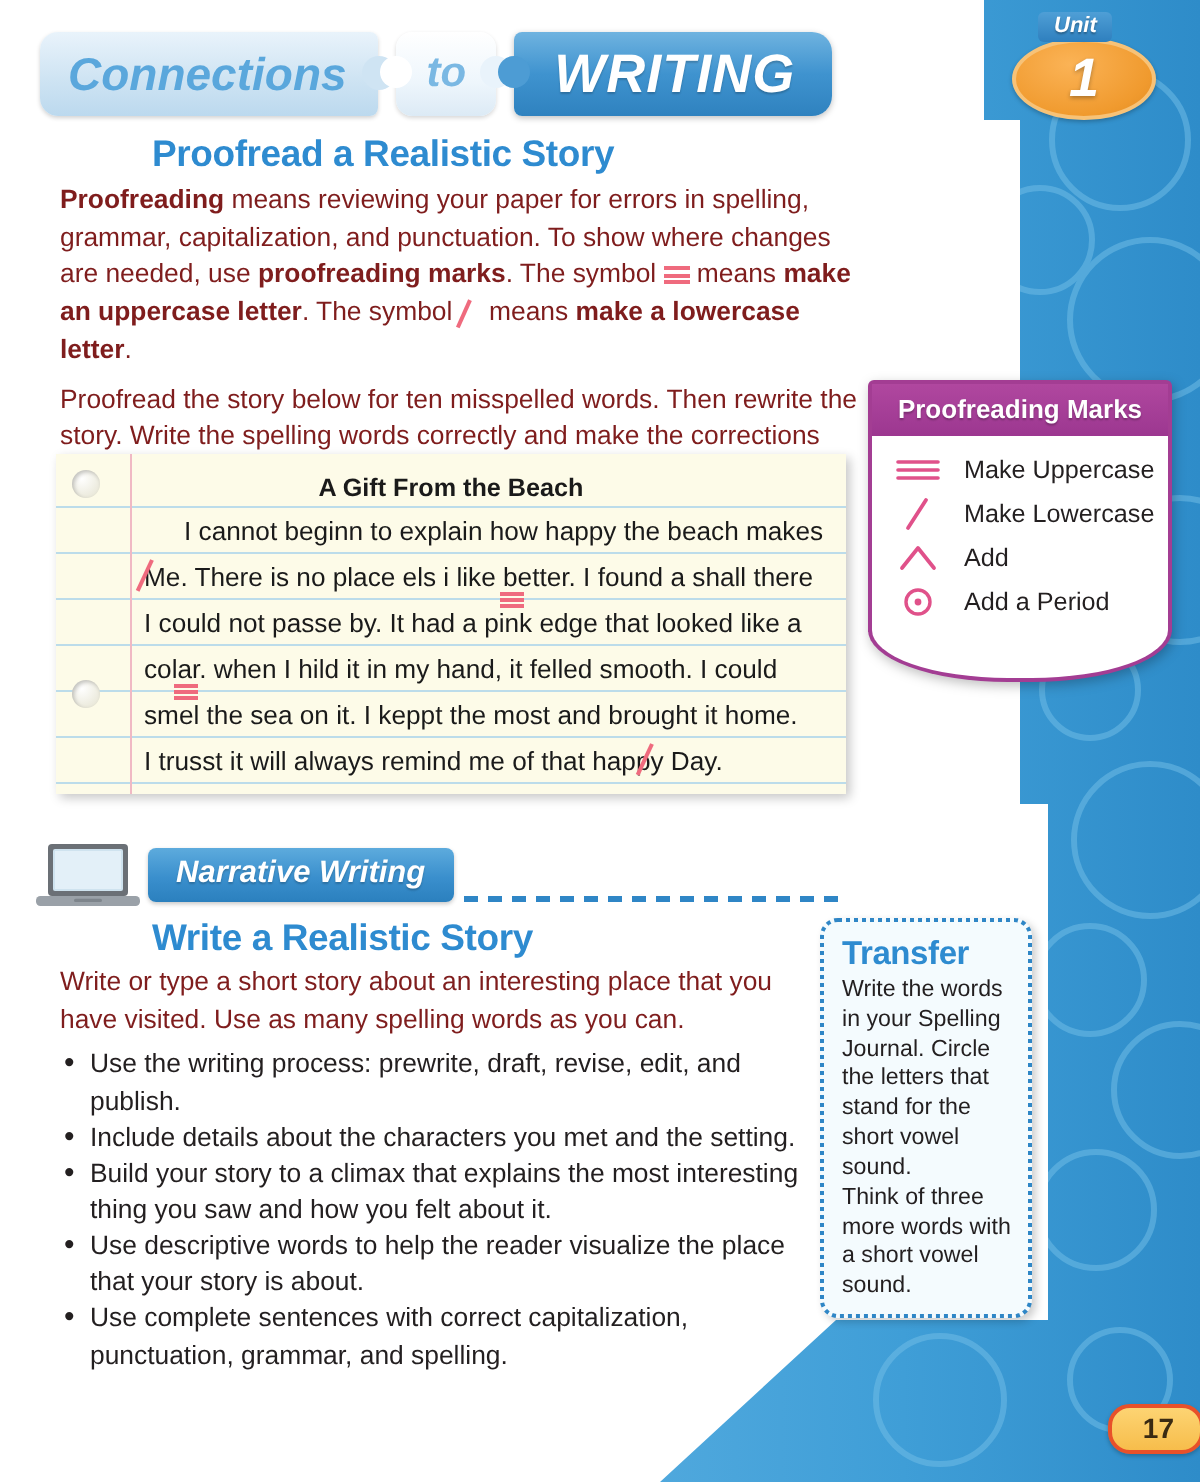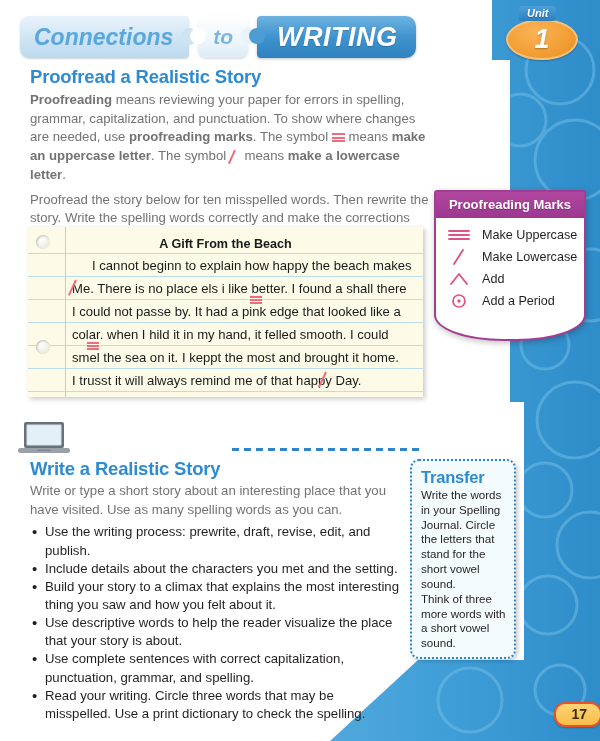--- a/index.html
+++ b/index.html
@@ -112,24 +112,25 @@
     text-shadow: 0 1px 2px rgba(0,0,0,.3);
     line-height: 1;
   }
 
   
   .h-blue {
     color: #2e8bd0;
     font-weight: bold;
     font-size: 18.5px;
     letter-spacing: -.2px;
+    margin-left: 46px;
   }
   .body-text {
     font-size: 13.2px;
-    color: #737373;
+    color: #7f1d1d;
     line-height: 1.42;
   }
   .body-text b { font-weight: bold; }
 
   #sec-proofread { position: absolute; top: 66px; left: 30px; width: 400px; }
   #sec-proofread .h-blue { margin-bottom: 3px; }
   #pf-para1 { margin-bottom: 6px; }
 
   .mark-upper-inline {
     display: inline-block; width: 13px; height: 9px;
@@ -454,32 +455,32 @@
     <div id="pf-point"></div>
   </div>
 
   <svg id="laptop" viewBox="0 0 52 34">
     <rect x="6" y="1" width="40" height="26" rx="2" fill="#6b7076"></rect>
     <rect x="8.5" y="3.5" width="35" height="21" rx="1" fill="#cfe3ef"></rect>
     <rect x="9.5" y="4.5" width="33" height="19" fill="#e3f0f8"></rect>
     <rect x="0" y="27" width="52" height="5" rx="2.2" fill="#9aa1a8"></rect>
     <rect x="19" y="28.4" width="14" height="1.6" rx=".8" fill="#7e858c"></rect>
   </svg>
+  <div id="nw-tab">Narrative Writing</div>
   <div id="nw-dash"></div>
 
   <div id="sec-write">
     <div class="h-blue">Write a Realistic Story</div>
     <p class="body-text" id="wr-intro">Write or type a short story about an interesting place that you have visited. Use as many spelling words as you can.</p>
     <ul id="wr-list">
       <li>Use the writing process: prewrite, draft, revise, edit, and publish.</li>
       <li>Include details about the characters you met and the setting.</li>
       <li>Build your story to a climax that explains the most interesting thing you saw and how you felt about it.</li>
       <li>Use descriptive words to help the reader visualize the place that your story is about.</li>
       <li>Use complete sentences with correct capitalization, punctuation, grammar, and spelling.</li>
-      <li>Read your writing. Circle three words that may be misspelled. Use a print dictionary to check the spelling.</li>
     </ul>
   </div>
 
   <div id="transfer">
     <div id="transfer-title">Transfer</div>
     <p class="transfer-p">Write the words in your Spelling Journal. Circle the letters that stand for the short vowel sound.</p>
     <p class="transfer-p" id="transfer-p1">Think of three more words with a short vowel sound.</p>
   </div>
 
   <div id="page-num">17</div>

